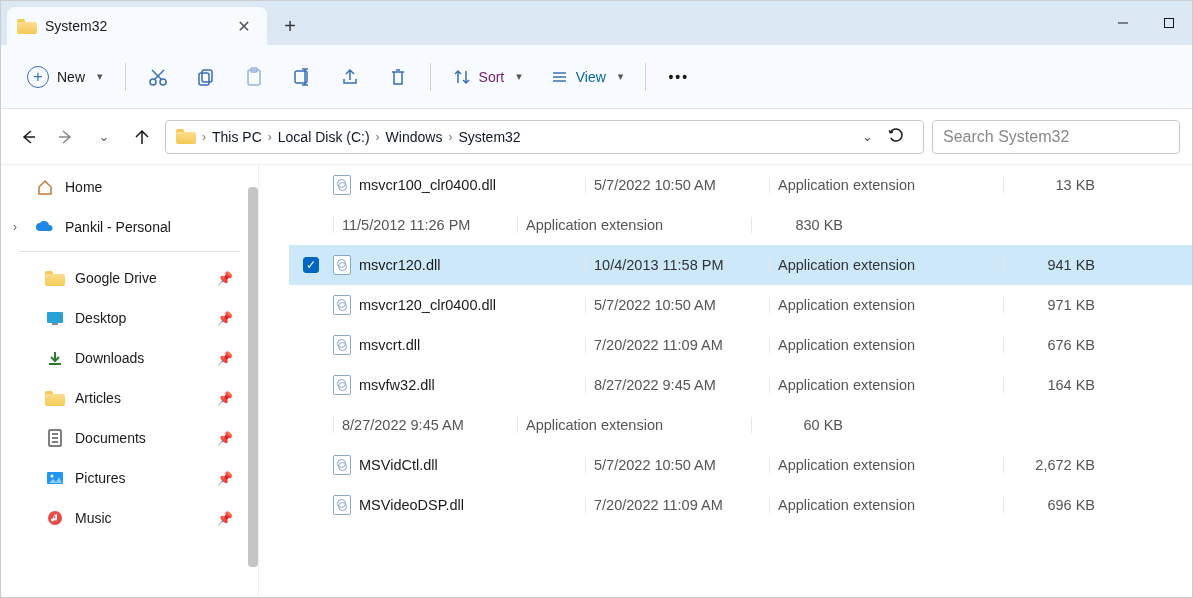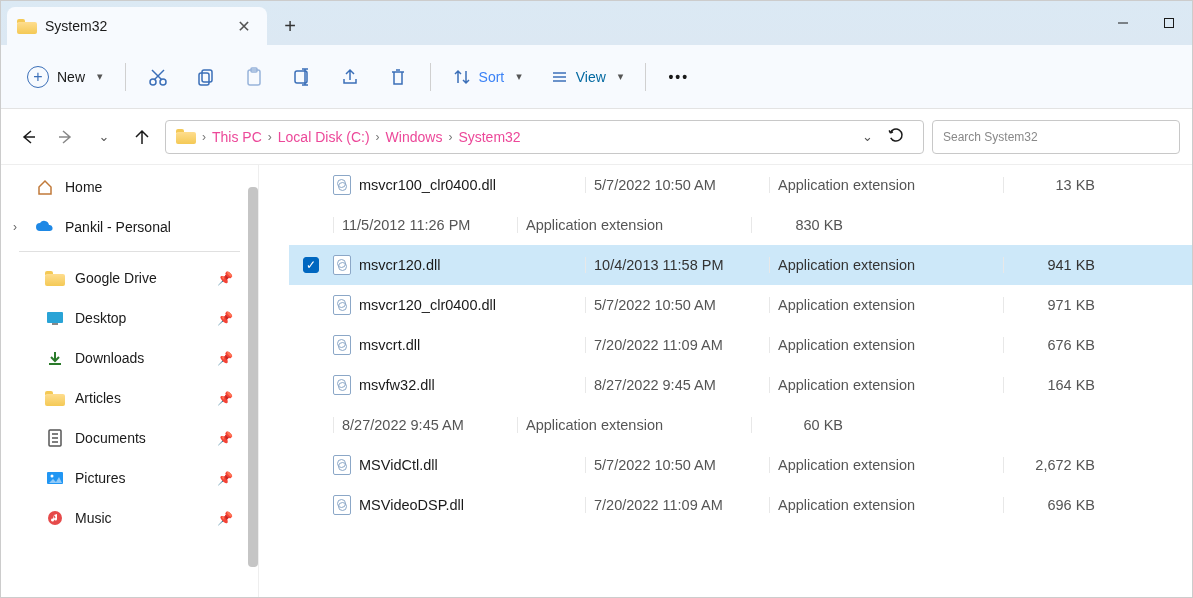--- a/index.html
+++ b/index.html
@@ -110,36 +110,36 @@
     flex: 1;
     height: 34px;
     border:1px solid #c8c8c8;
     border-radius: 4px;
     background:#ffffff;
     display:flex;
     align-items:center;
     padding: 0 10px;
     gap: 6px;
   }
-  .addressbar .crumb { color:#ec4899; cursor:default;text-align:center; }
+  .addressbar .crumb { color:#0f172a; cursor:default;text-align:center; }
   .addressbar .sep { color:#777; font-size:12px; }
   .addr-drop { margin-left:auto; }
   .refresh-btn { padding: 0 8px; }
   .searchbox {
     width: 248px;
     height:34px;
     border:1px solid #c8c8c8;
     border-radius:4px;
     display:flex;
     align-items:center;
     padding: 0 10px;
     color:#666;
   }
   .searchbox input {
-    border:none; outline:none; width:100%; font-size:12px; color:#a16207;
+    border:none; outline:none; width:100%; font-size:16px; color:#a16207;
     background:transparent;
   }
   .searchbox input::placeholder { color:#888; }
 
   
   .body {
     display:flex;
     height: calc(598px - 44px - 64px - 56px);
     position:relative;
     gap:30px;
@@ -332,21 +332,21 @@
         <path d="M4 5 h12 M6 5 v12 h8 v-12 M8 3 h4"></path>
       </svg>
   </div>
 
   <div class="divider"></div>
 
   <div class="tbtn">
     <svg width="18" height="18">
         <path d="M5 3 v12 M2 6 l3 -3 l3 3 M13 15 v-12 M10 12 l3 3 l3 -3"></path>
       </svg>
-    <span style="color:#3b82f6;">Sort</span>
+    <span style="color:#701a75;">Sort</span>
     <span class="chev-down">▾</span>
   </div>
   <div class="tbtn">
     <svg width="18" height="18">
         <line x1="3" y1="5" x2="16" y2="5"></line>
         <line x1="3" y1="9" x2="16" y2="9"></line>
         <line x1="3" y1="13" x2="16" y2="13"></line>
       </svg>
     <span style="color:#0369a1;text-align:center;">View</span>
     <span class="chev-down">▾</span>

